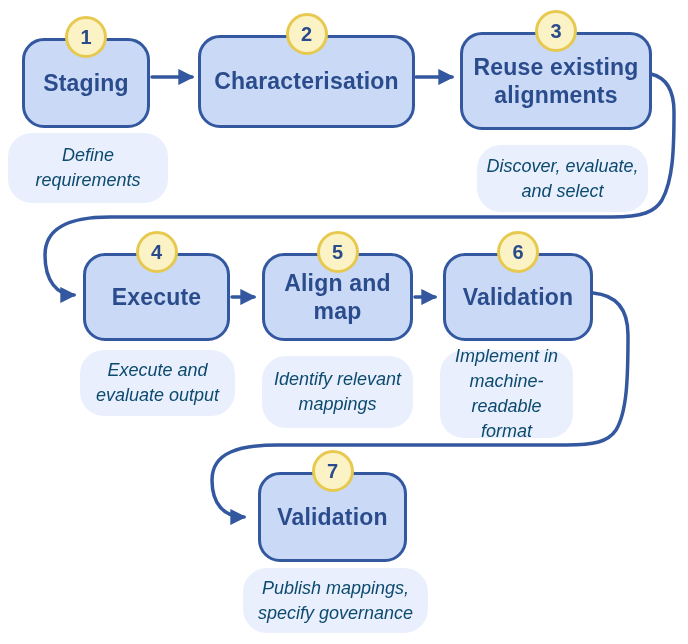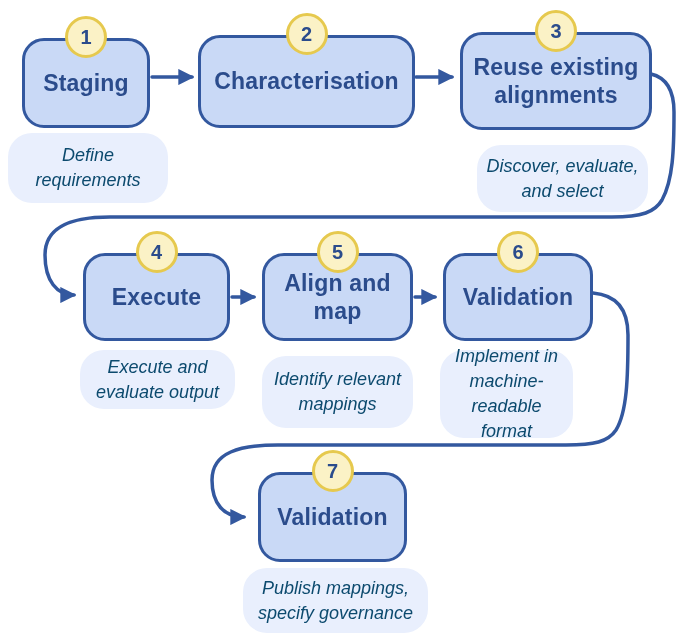--- a/index.html
+++ b/index.html
@@ -67,21 +67,21 @@
     <div class="label">Reuse existing
 alignments</div>
   </div>
   <div class="desc" style="left:477px;top:136px;width:171px;height:67px;margin-top:9px;">Discover, evaluate,
 and select</div>
 
   <div class="step" style="left:83px;top:253px;width:147px;height:88px;">
     <div class="badge">4</div>
     <div class="label">Execute</div>
   </div>
-  <div class="desc" style="left:80px;top:350px;width:155px;height:59px;font-style:italic;">Execute and
+  <div class="desc" style="left:80px;top:350px;width:155px;height:66px;font-style:italic;">Execute and
 evaluate output</div>
 
   <div class="step" style="left:262px;top:253px;width:151px;height:88px;">
     <div class="badge">5</div>
     <div class="label">Align and
 map</div>
   </div>
   <div class="desc" style="left:262px;top:356px;width:151px;height:72px;">Identify relevant
 mappings</div>
 

